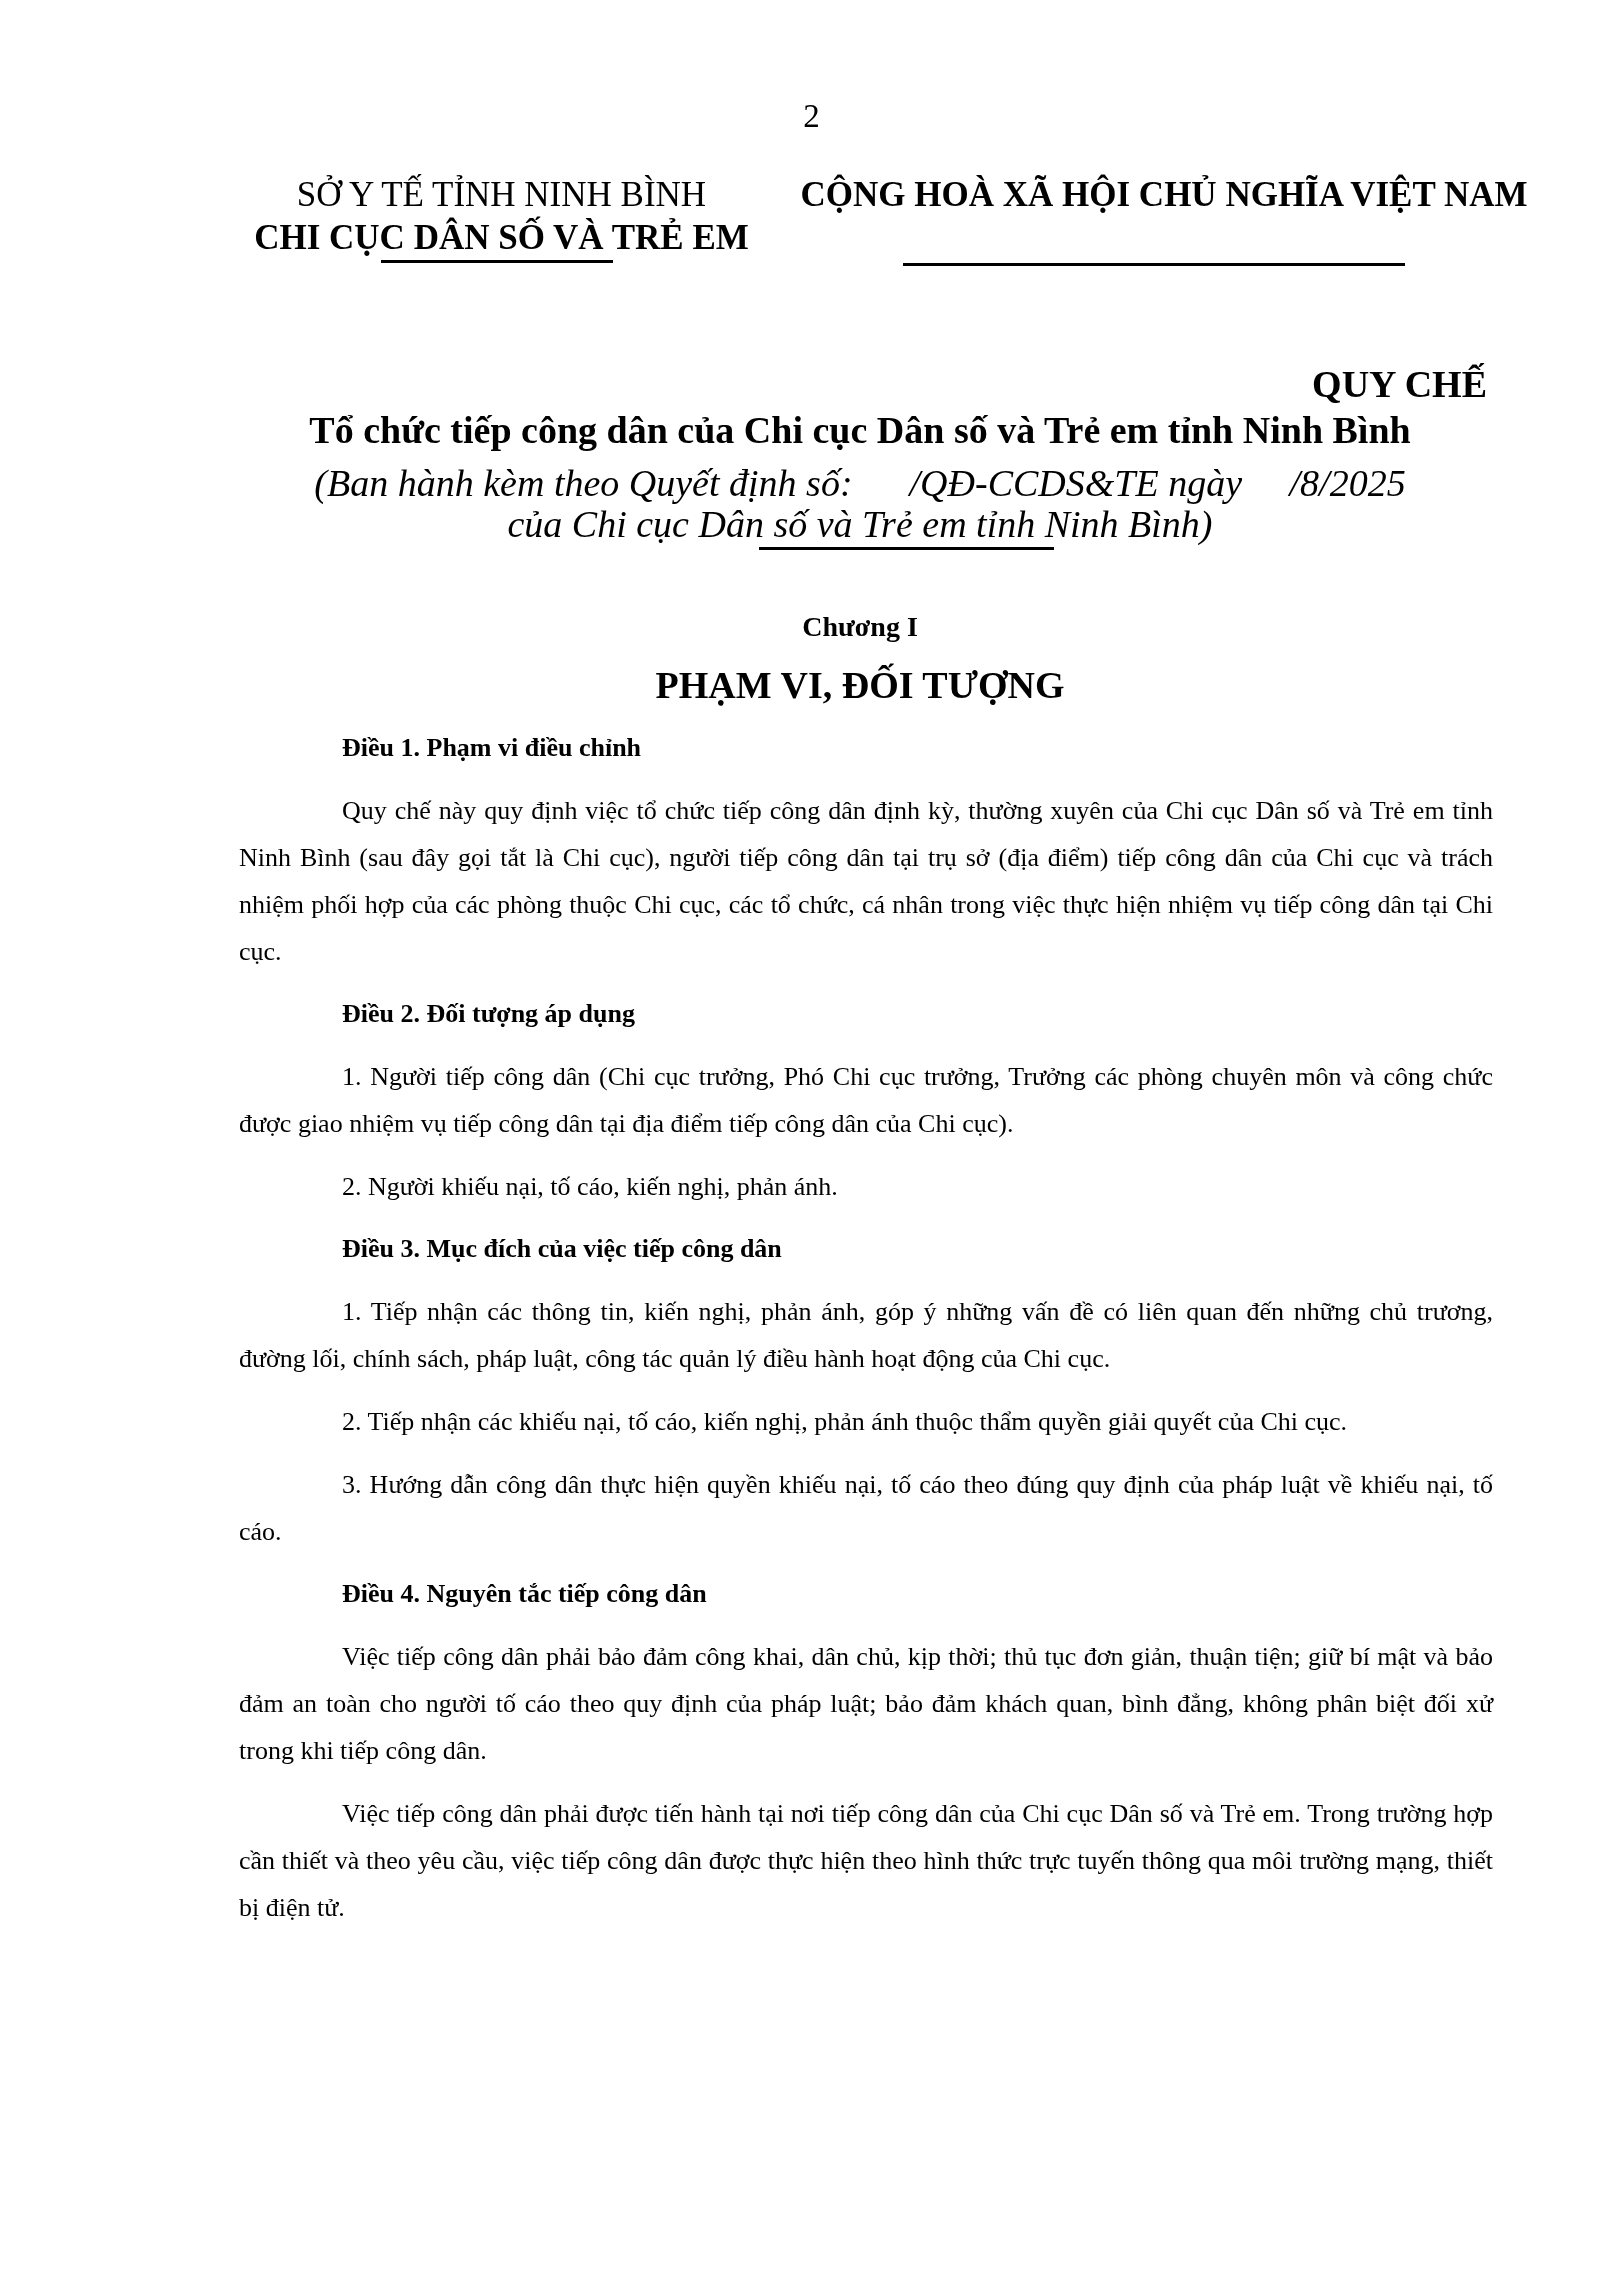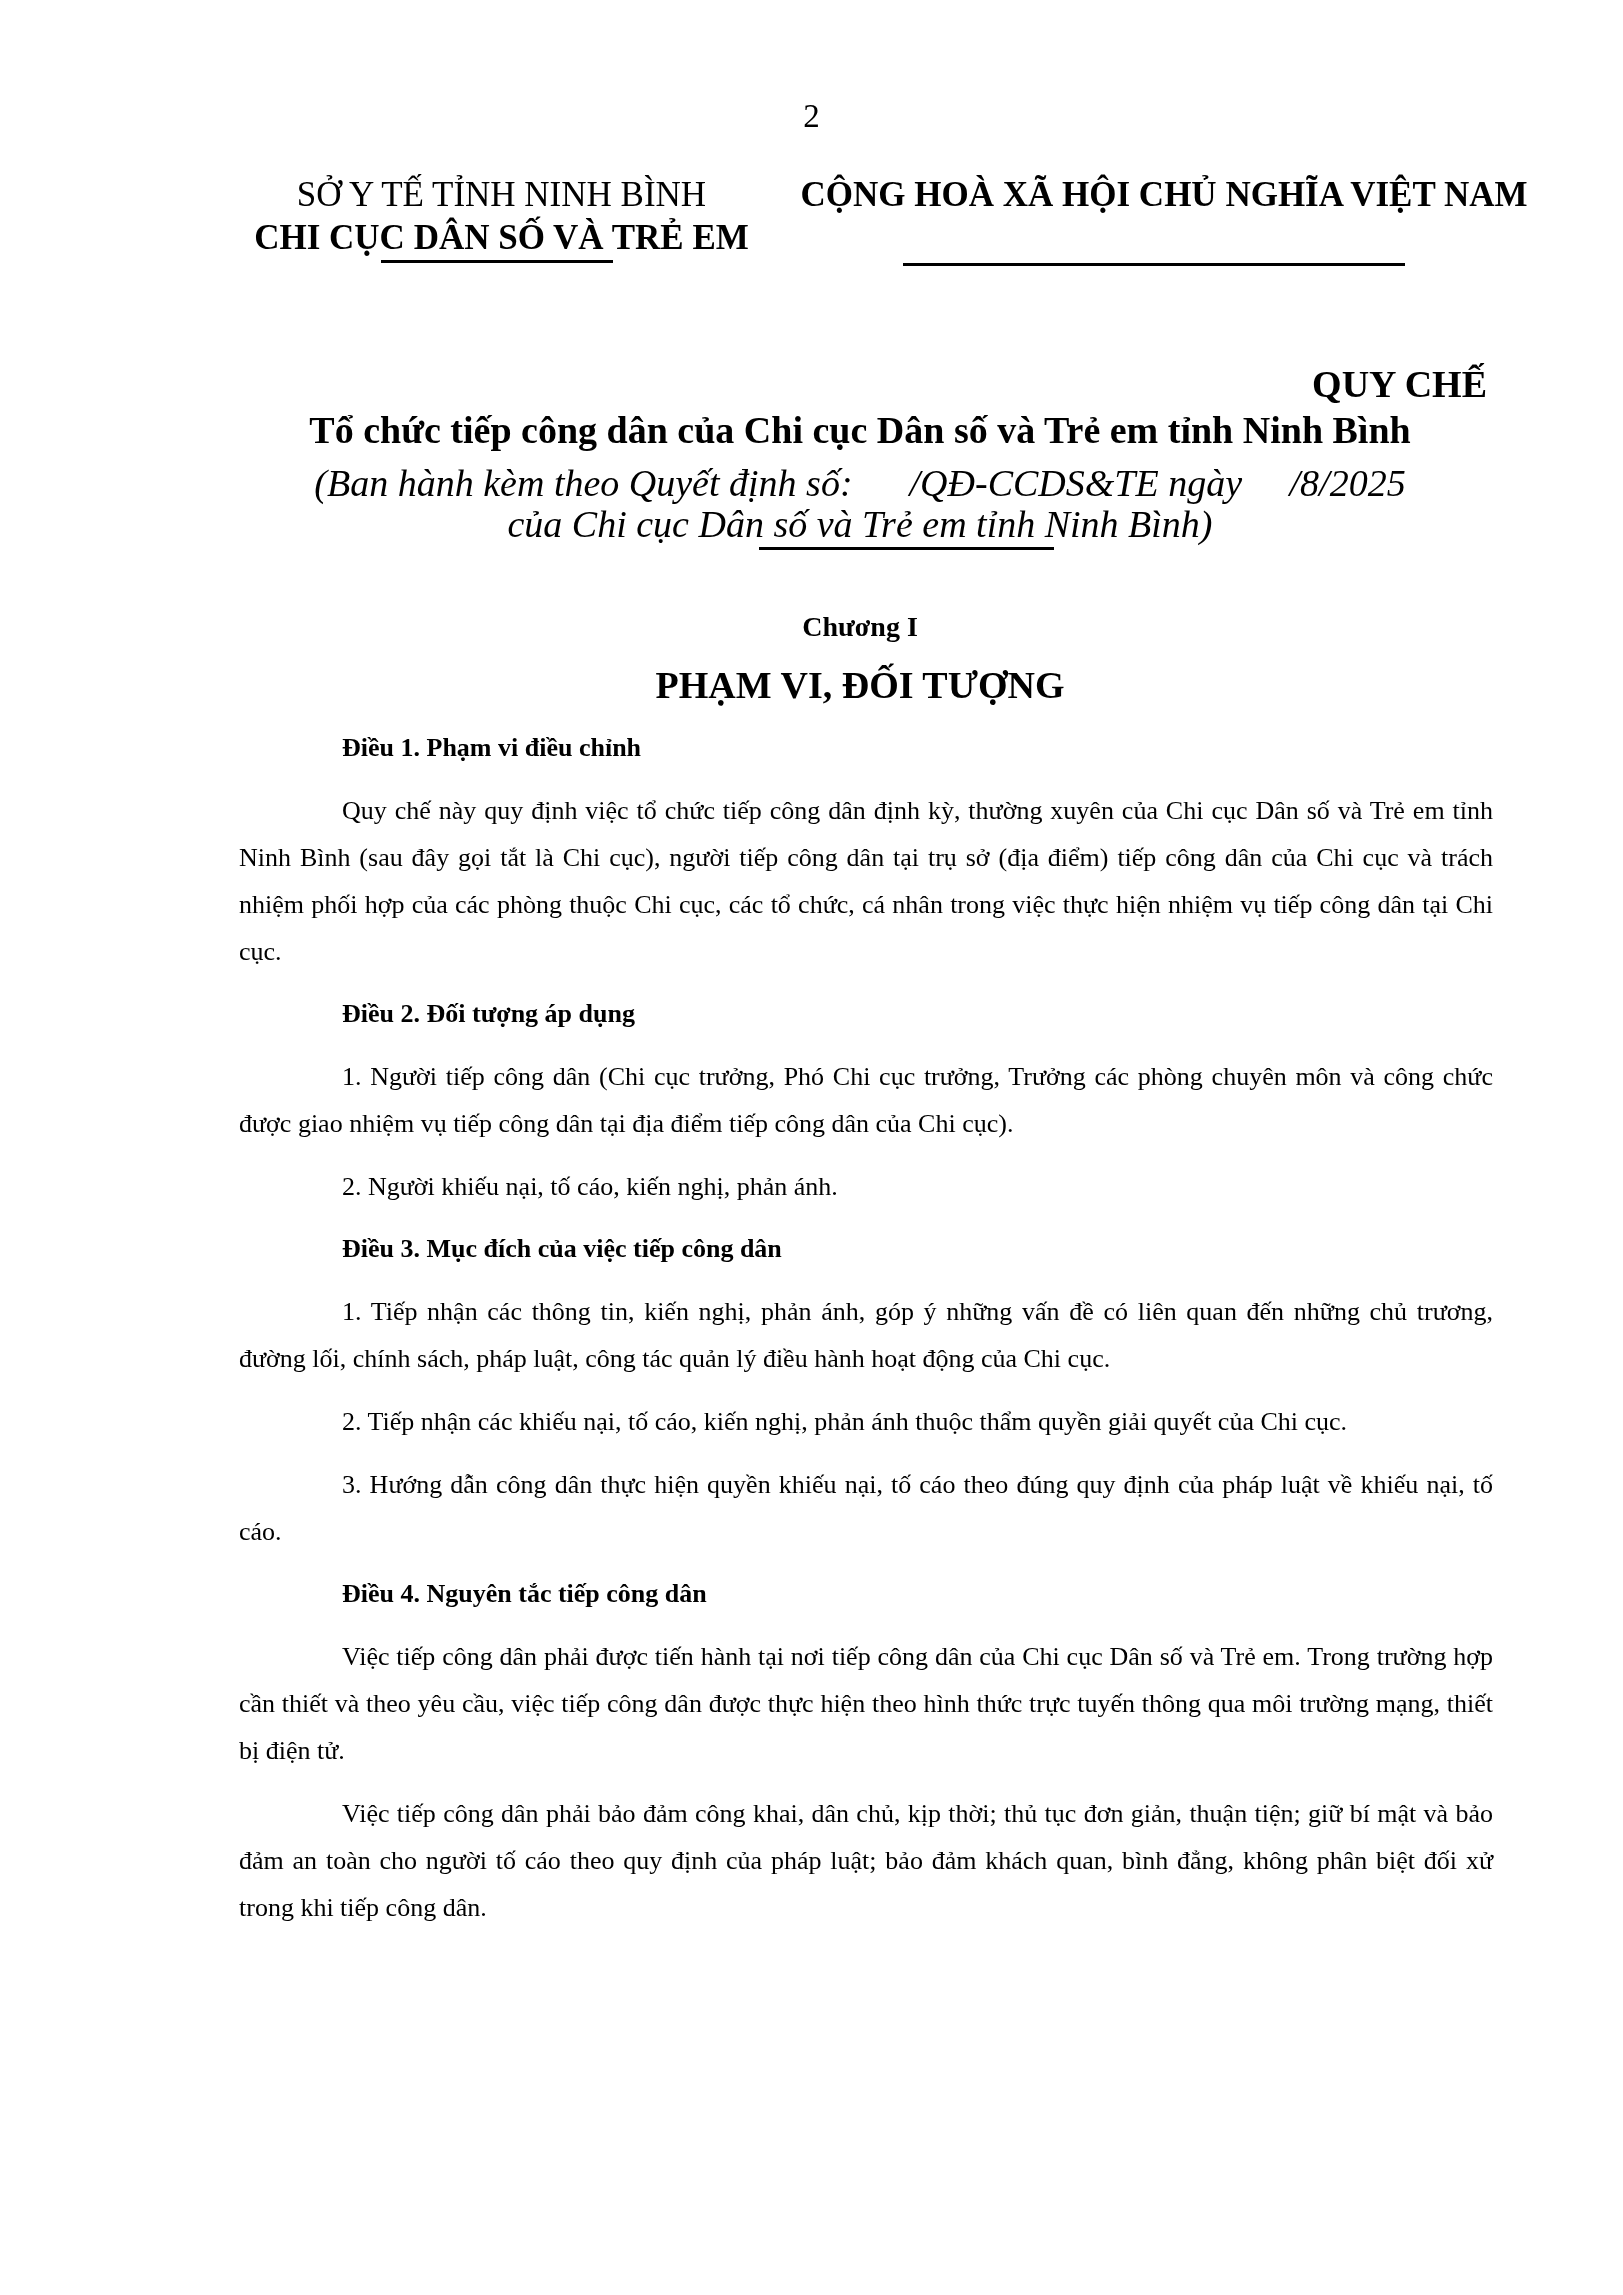--- a/index.html
+++ b/index.html
@@ -62,17 +62,17 @@
     <p class="para">2. Người khiếu nại, tố cáo, kiến nghị, phản ánh.</p>
   </div>
   <div>
     <p class="art-h">Điều 3. Mục đích của việc tiếp công dân</p>
     <p class="para">1. Tiếp nhận các thông tin, kiến nghị, phản ánh, góp ý những vấn đề có liên quan đến những chủ trương, đường lối, chính sách, pháp luật, công tác quản lý điều hành hoạt động của Chi cục.</p>
     <p class="para">2. Tiếp nhận các khiếu nại, tố cáo, kiến nghị, phản ánh thuộc thẩm quyền giải quyết của Chi cục.</p>
     <p class="para">3. Hướng dẫn công dân thực hiện quyền khiếu nại, tố cáo theo đúng quy định của pháp luật về khiếu nại, tố cáo.</p>
   </div>
   <div>
     <p class="art-h">Điều 4. Nguyên tắc tiếp công dân</p>
+    <p class="para">Việc tiếp công dân phải bảo đảm công khai, dân chủ, kịp thời; thủ tục đơn giản, thuận tiện; giữ bí mật và bảo đảm an toàn cho người tố cáo theo quy định của pháp luật; bảo đảm khách quan, bình đẳng, không phân biệt đối xử trong khi tiếp công dân.</p>
     <p class="para">Việc tiếp công dân phải được tiến hành tại nơi tiếp công dân của Chi cục Dân số và Trẻ em. Trong trường hợp cần thiết và theo yêu cầu, việc tiếp công dân được thực hiện theo hình thức trực tuyến thông qua môi trường mạng, thiết bị điện tử.</p>
-    <p class="para">Việc tiếp công dân phải bảo đảm công khai, dân chủ, kịp thời; thủ tục đơn giản, thuận tiện; giữ bí mật và bảo đảm an toàn cho người tố cáo theo quy định của pháp luật; bảo đảm khách quan, bình đẳng, không phân biệt đối xử trong khi tiếp công dân.</p>
   </div>
 </div>
 
 
 </body></html>

